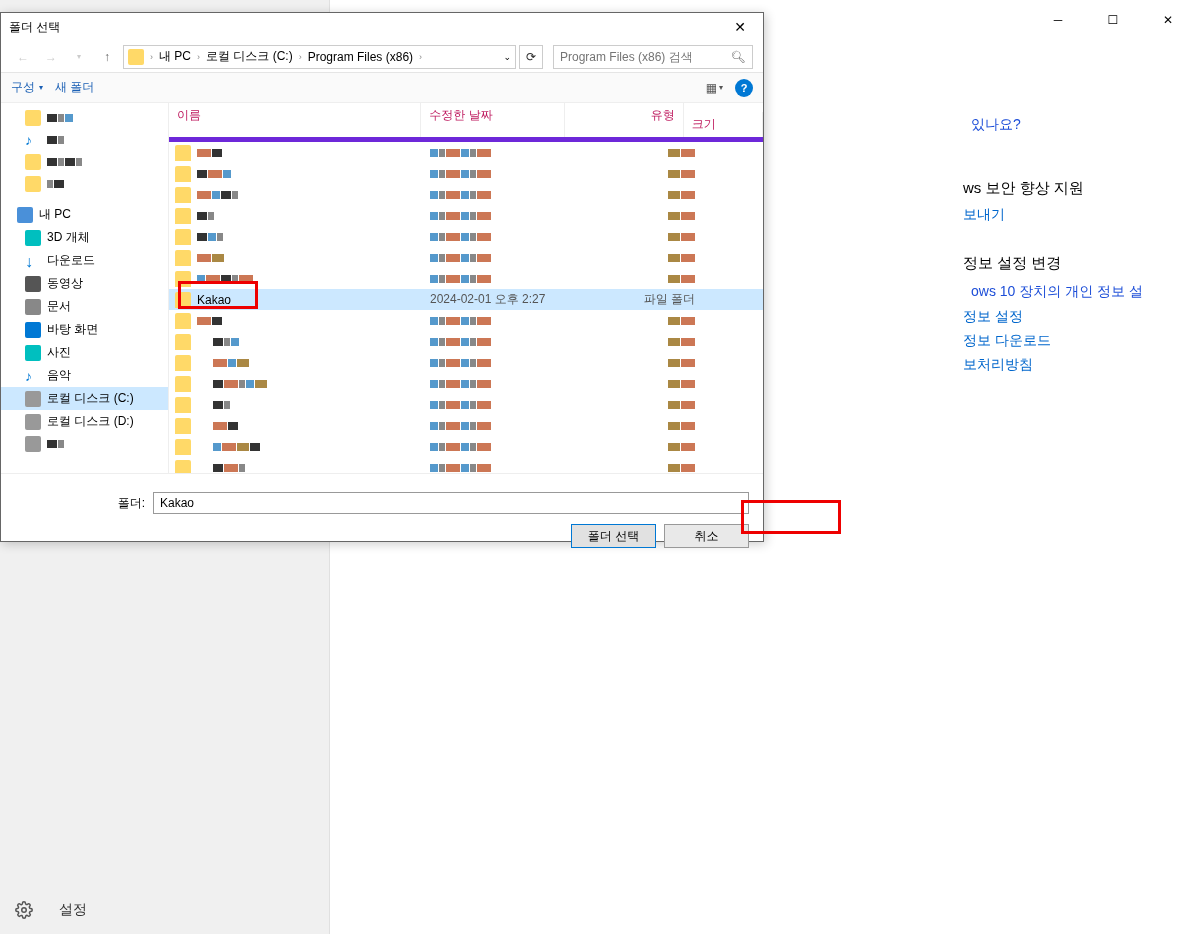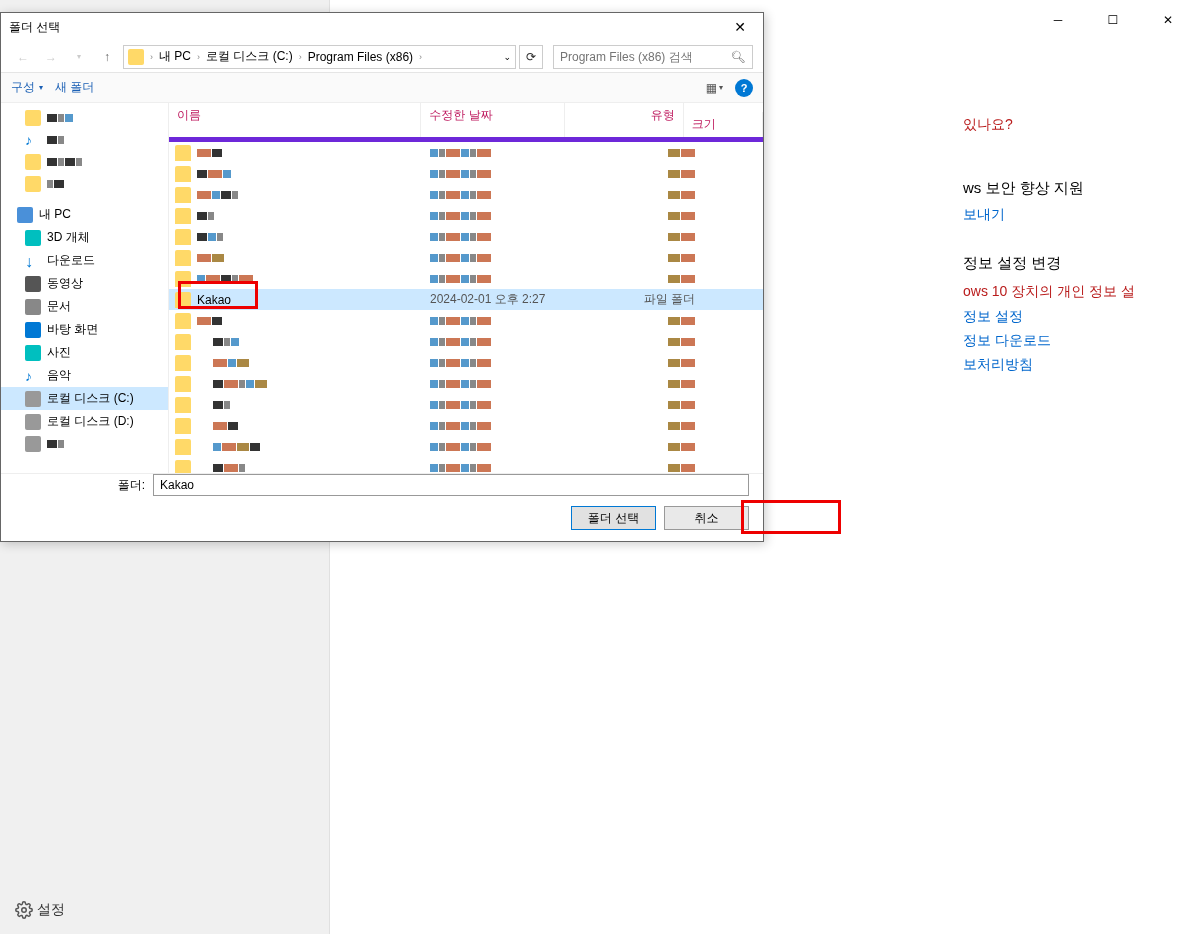--- a/index.html
+++ b/index.html
@@ -1,24 +1,24 @@
 <!DOCTYPE html>
 <html><head>
 <meta charset="utf-8">
 <style>
 * { box-sizing: border-box; margin: 0; padding: 0; font-family: "Malgun Gothic", "Segoe UI", sans-serif; }
 body { width: 1203px; height: 934px; background: #fff; position: relative; overflow: hidden; font-size: 12px; }
 .bg-titlebar { position: absolute; top: 0; right: 0; height: 30px; display: flex; gap: 15px; padding: 5px 15px; }
 .bg-win-btn { width: 40px; height: 30px; display: flex; align-items: center; justify-content: center; color: #000; font-size: 12px; }
 .bg-content { position: absolute; top: 100px; right: 0; width: 250px; padding: 10px; color: #000; font-size: 14px; }
 .bg-heading { font-size: 15px; margin: 18px 0 8px 0; color: #000; }
-.bg-text { font-size: 14px; color: #b91c1c; margin: 4px 0; line-height: 1.5; }
+.bg-text { font-size: 14px; color: #1d4ed8; margin: 4px 8px; line-height: 1.5; }
 .bg-link { color: #0066cc; font-size: 14px; margin: 6px 0; display: block; }
 .bg-sidebar { position: absolute; left: 0; top: 0; width: 330px; height: 934px; background: #f0f0f0; border-right: 1px solid #e0e0e0; }
-.bg-settings { position: absolute; bottom: 15px; left: 15px; display: flex; align-items: center; gap: 4px; font-size: 14px; color: #333; }
+.bg-settings { position: absolute; bottom: 15px; left: 15px; display: flex; align-items: center; gap: 26px; font-size: 14px; color: #333; }
 .bg-settings svg { width: 18px; height: 18px; }
 
 
 .dialog { position: absolute; top: 12px; left: 0; width: 764px; height: 530px; background: #fff; border: 1px solid #666; box-shadow: 2px 2px 10px rgba(0,0,0,0.2); z-index: 10; }
 .dialog-title { height: 28px; display: flex; align-items: center; justify-content: space-between; padding: 0 8px; font-size: 12px; }
 .close-btn { width: 30px; height: 22px; display: flex; align-items: center; justify-content: center; font-size: 14px; cursor: pointer; }
 .nav-bar { height: 32px; display: flex; align-items: center; padding: 0 10px; gap: 4px; border-bottom: 1px solid #e5e5e5; }
 .nav-btn { width: 24px; height: 24px; display: flex; align-items: center; justify-content: center; color: #666; cursor: pointer; }
 .nav-btn.disabled { color: #ccc; }
 .breadcrumb { flex: 1; height: 24px; border: 1px solid #ccc; display: flex; align-items: center; padding: 0 4px; font-size: 12px; gap: 2px; }
@@ -70,21 +70,21 @@
 .obscured { display: inline-flex; gap: 1px; }
 .obscured span { display: inline-block; height: 8px; }
 .ob1 { width: 10px; background: #333; }
 .ob2 { width: 14px; background: #c75; }
 .ob3 { width: 8px; background: #59c; }
 .ob4 { width: 12px; background: #a84; }
 .ob5 { width: 6px; background: #888; }
 
 .annot { position: absolute; border: 3px solid #e00; pointer-events: none; z-index: 20; }
 
-.footer { border-top: 1px solid #eee; padding: 0 14px; }
+.footer { border-top: 1px solid #eee; padding: 18px 14px; }
 .folder-row { display: flex; align-items: center; gap: 8px; margin-bottom: 10px; }
 .folder-row label { font-size: 12px; width: 130px; text-align: right; }
 .folder-row input { flex: 1; height: 22px; border: 1px solid #999; padding: 0 6px; font-size: 12px; }
 .btn-row { display: flex; justify-content: flex-end; gap: 8px; }
 .btn { width: 85px; height: 24px; border: 1px solid #999; background: #e9e9e9; font-size: 12px; cursor: pointer; display: flex; align-items: center; justify-content: center; }
 .btn.default { background: #e1e1e1; border: 1px solid #0078d4; }
 </style>
 </head>
 <body>
 

